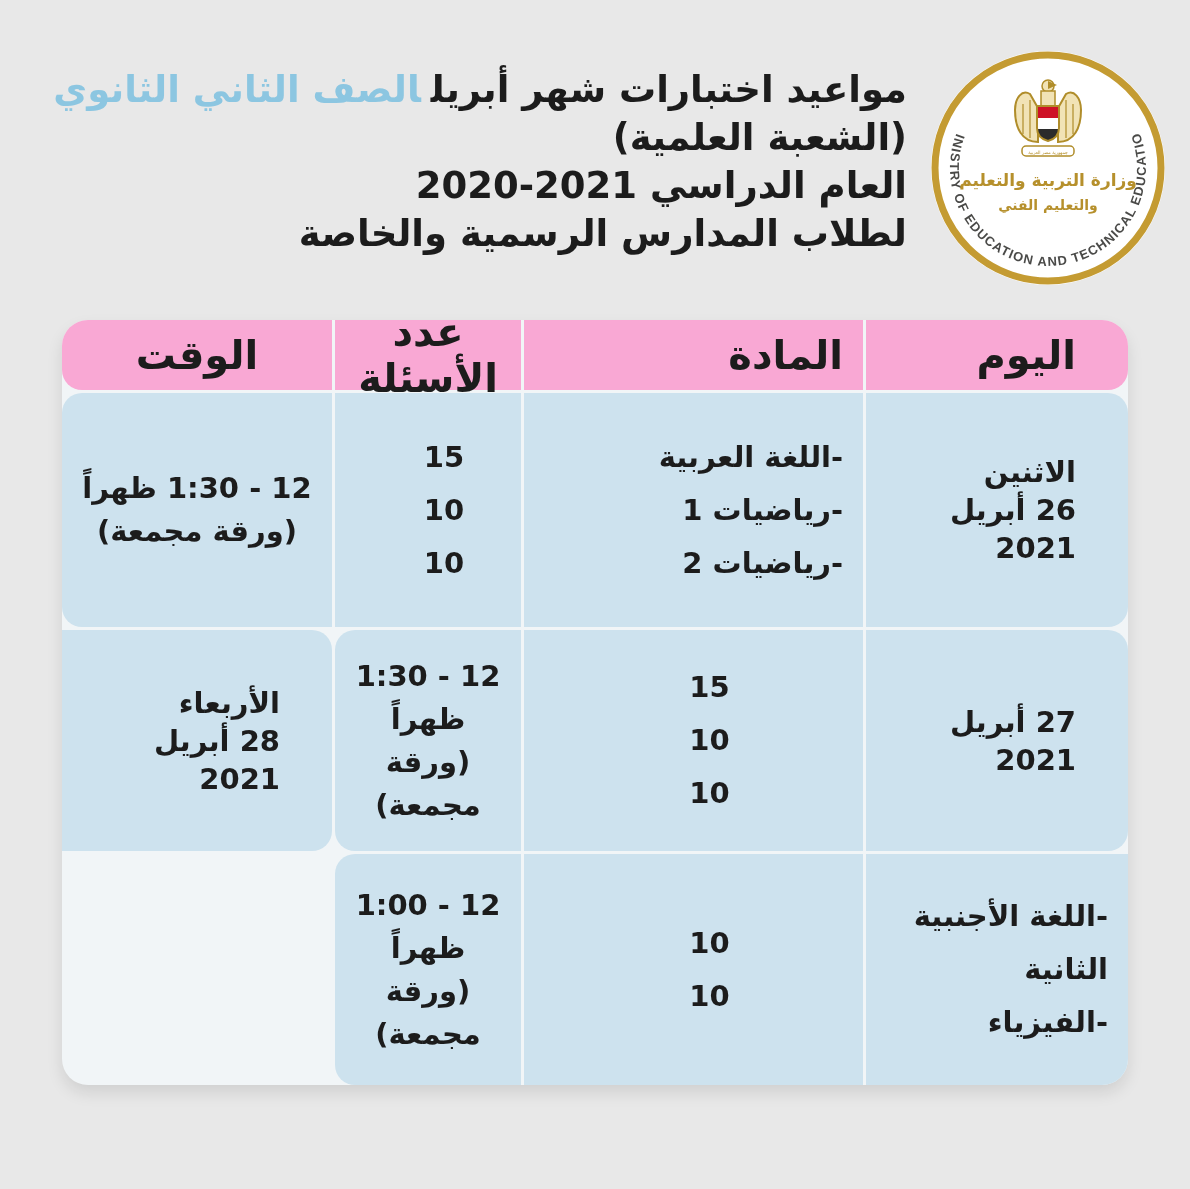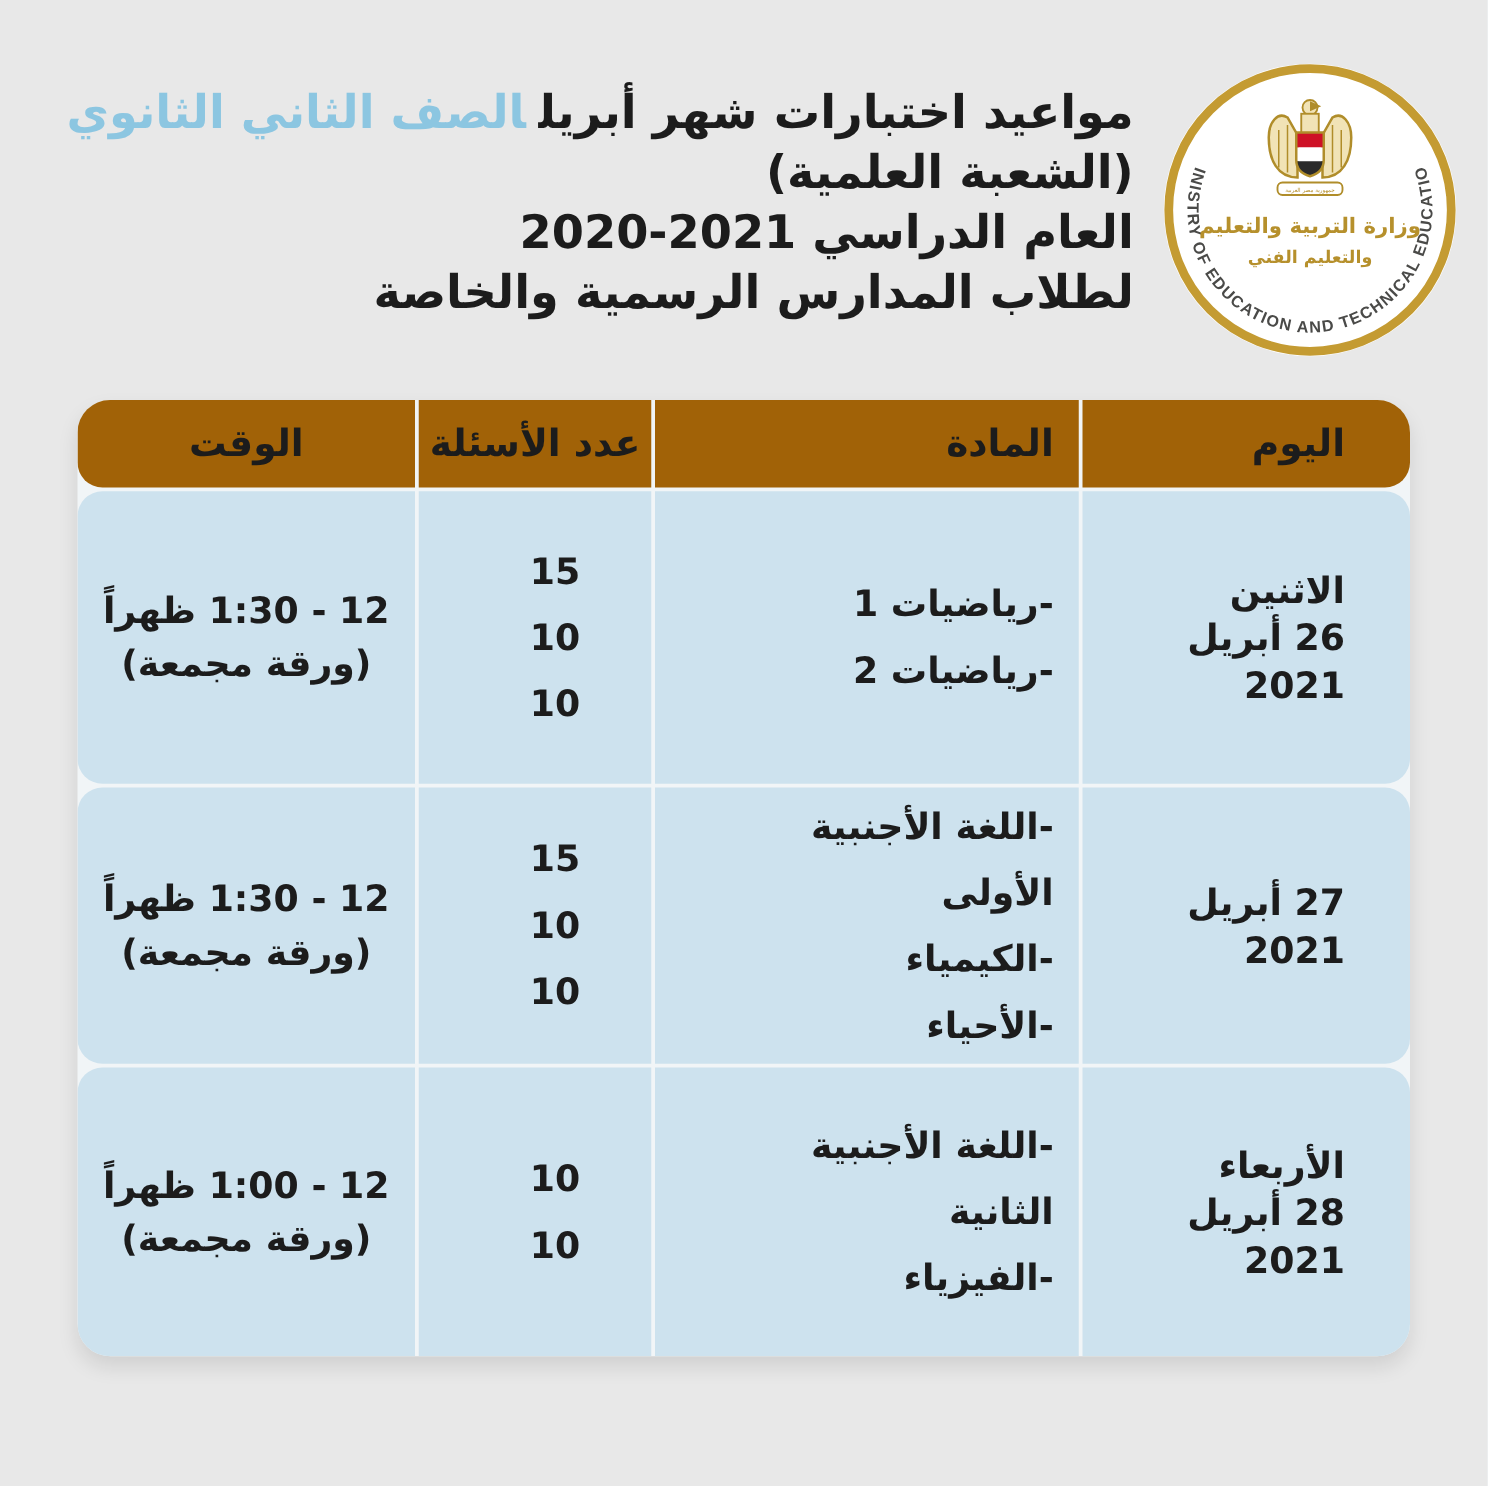--- a/index.html
+++ b/index.html
@@ -22,21 +22,21 @@
   .banner-txt{font-size:4.5px;fill:#b6902c;}
 
   
   .table{position:absolute;top:320px;right:62px;width:1066px;height:765px;
          display:grid;grid-template-columns:262px 339px 186px 1fr;
          grid-template-rows:70px 234px 221px 1fr;gap:3px;
          background:#f1f5f7;border-radius:26px;overflow:hidden;
          box-shadow:0 8px 16px rgba(0,0,0,0.10);}
   .cell{background:#cde2ee;display:flex;flex-direction:column;justify-content:center;
         font-weight:700;font-size:29px;}
-  .cell.h{background:#a16207;font-size:30px;}
+  .cell.h{background:#f9a8d4;font-size:40px;}
   .corner-r{border-top-right-radius:20px;border-bottom-right-radius:20px;}
   .corner-l{border-top-left-radius:20px;border-bottom-left-radius:20px;}
   .c-day{text-align:right;padding-right:52px;padding-left:8px;}
   .c-sub{text-align:right;padding-right:20px;padding-left:8px;}
   .c-q{text-align:center;}
   .c-time{text-align:center;padding:0 10px;}
   .subj-line,.q-line{line-height:53px;margin-left:32px;}
   .day-name,.day-date{line-height:38px;}
   .time-main,.time-note{line-height:43px;}
 </style>
@@ -96,40 +96,36 @@
     <div class="cell h c-day corner-r">اليوم</div>
     <div class="cell h c-sub">المادة</div>
     <div class="cell h c-q">عدد الأسئلة</div>
     <div class="cell h c-time corner-l">الوقت</div>
 
     <div class="cell c-day corner-r">
       <div class="day-name">الاثنين</div>
       <div class="day-date">26 أبريل 2021</div>
     </div>
     <div class="cell c-sub">
+      <div class="subj-line">-اللغة العربية</div>
       <div class="subj-line">-رياضيات 1</div>
       <div class="subj-line">-رياضيات 2</div>
     </div>
     <div class="cell c-q">
       <div class="q-line">15</div>
       <div class="q-line">10</div>
       <div class="q-line">10</div>
     </div>
     <div class="cell c-time corner-l">
       <div class="time-main">12 - 1:30 ظهراً</div>
       <div class="time-note">(ورقة مجمعة)</div>
     </div>
 
     <div class="cell c-day corner-r">
       <div class="day-date">27 أبريل 2021</div>
-    </div>
-    <div class="cell c-sub">
-      <div class="subj-line">-اللغة الأجنبية الأولى</div>
-      <div class="subj-line">-الكيمياء</div>
-      <div class="subj-line">-الأحياء</div>
     </div>
     <div class="cell c-q">
       <div class="q-line">15</div>
       <div class="q-line">10</div>
       <div class="q-line">10</div>
     </div>
     <div class="cell c-time corner-l">
       <div class="time-main">12 - 1:30 ظهراً</div>
       <div class="time-note">(ورقة مجمعة)</div>
     </div>

